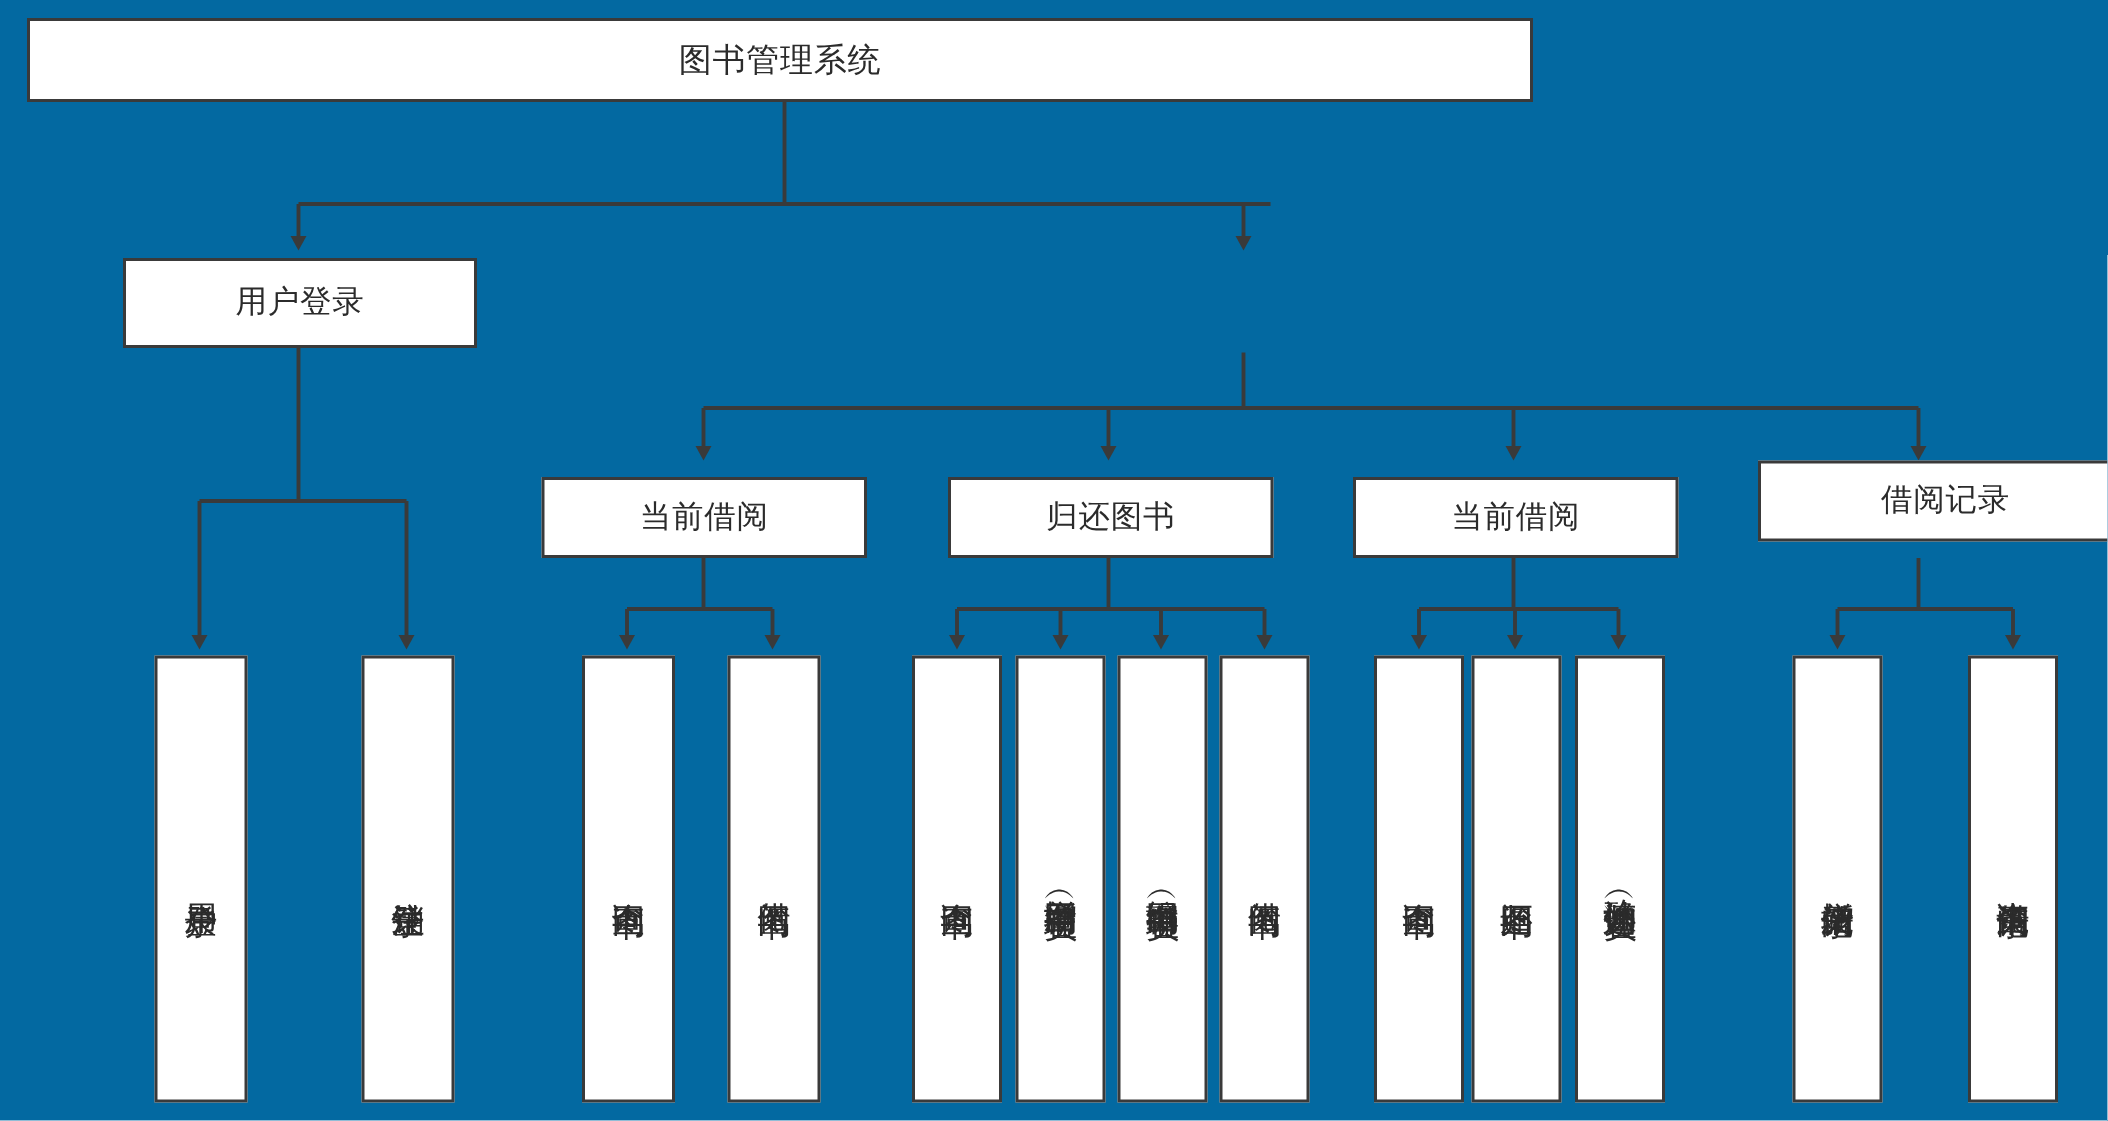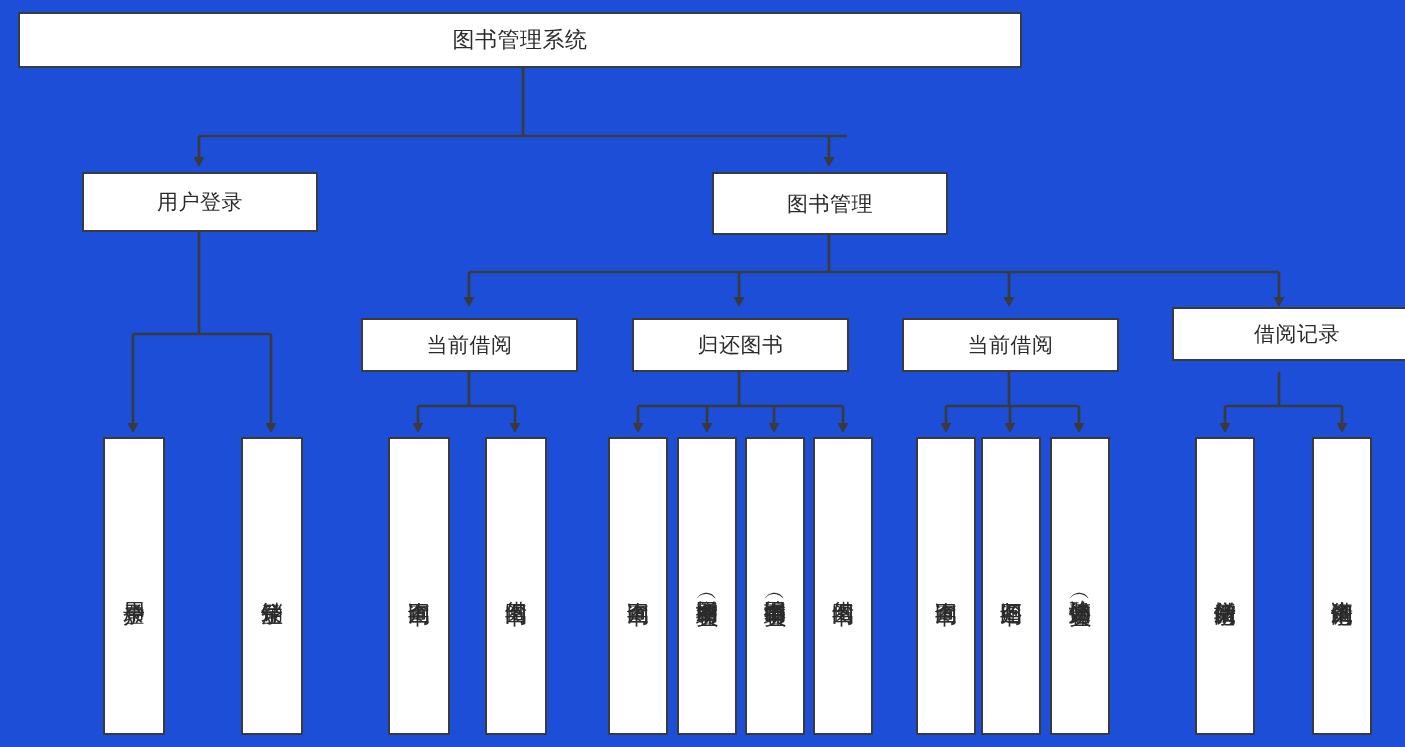--- a/index.html
+++ b/index.html
@@ -7,21 +7,21 @@
     padding: 0;
     background: #ffffff;
   }
   body {
     font-family: "Liberation Sans", "DejaVu Sans", sans-serif;
   }
   #canvas {
     position: relative;
     width: 1405px;
     height: 747px;
-    background: #1d4ed8;
+    background: #0369a1;
     overflow: hidden;
   }
   svg.wires {
     position: absolute;
     left: 0;
     top: 0;
     width: 1405px;
     height: 747px;
     pointer-events: none;
   }
@@ -127,23 +127,20 @@
     </g>
   </svg>
 
   <div class="node h root" style="left:18px; top:12px; width:1004px; height:56px;">
     <span class="label">图书管理系统</span>
   </div>
 
   <div class="node h" style="left:82px; top:172px; width:236px; height:60px;">
     <span class="label">用户登录</span>
   </div>
-  <div class="node h" style="left:712px; top:172px; width:236px; height:63px;">
-    <span class="label">图书管理</span>
-  </div>
 
   <div class="node h" style="left:361px; top:318px; width:217px; height:54px;">
     <span class="label">当前借阅</span>
   </div>
   <div class="node h" style="left:632px; top:318px; width:217px; height:54px;">
     <span class="label">归还图书</span>
   </div>
   <div class="node h" style="left:902px; top:318px; width:217px; height:54px;">
     <span class="label">当前借阅</span>
   </div>

